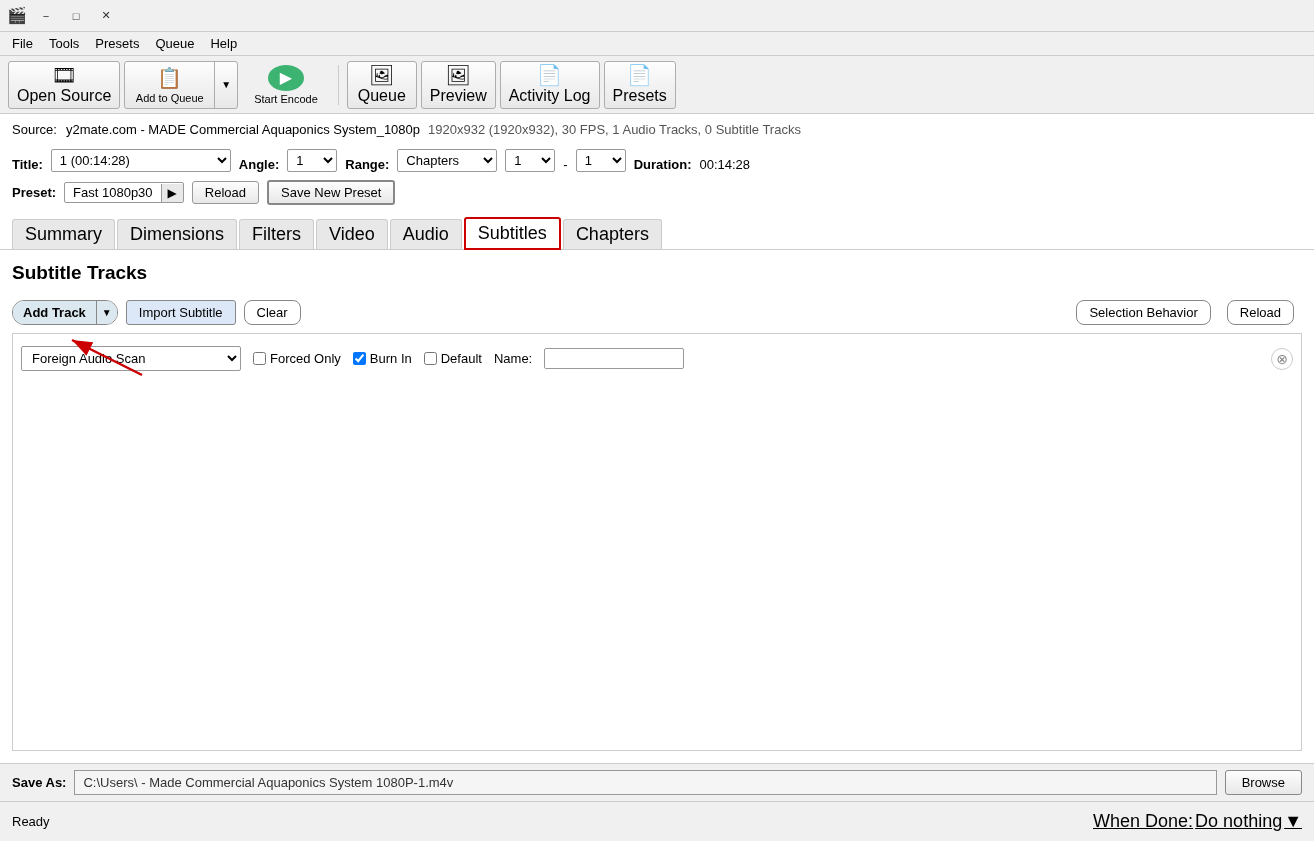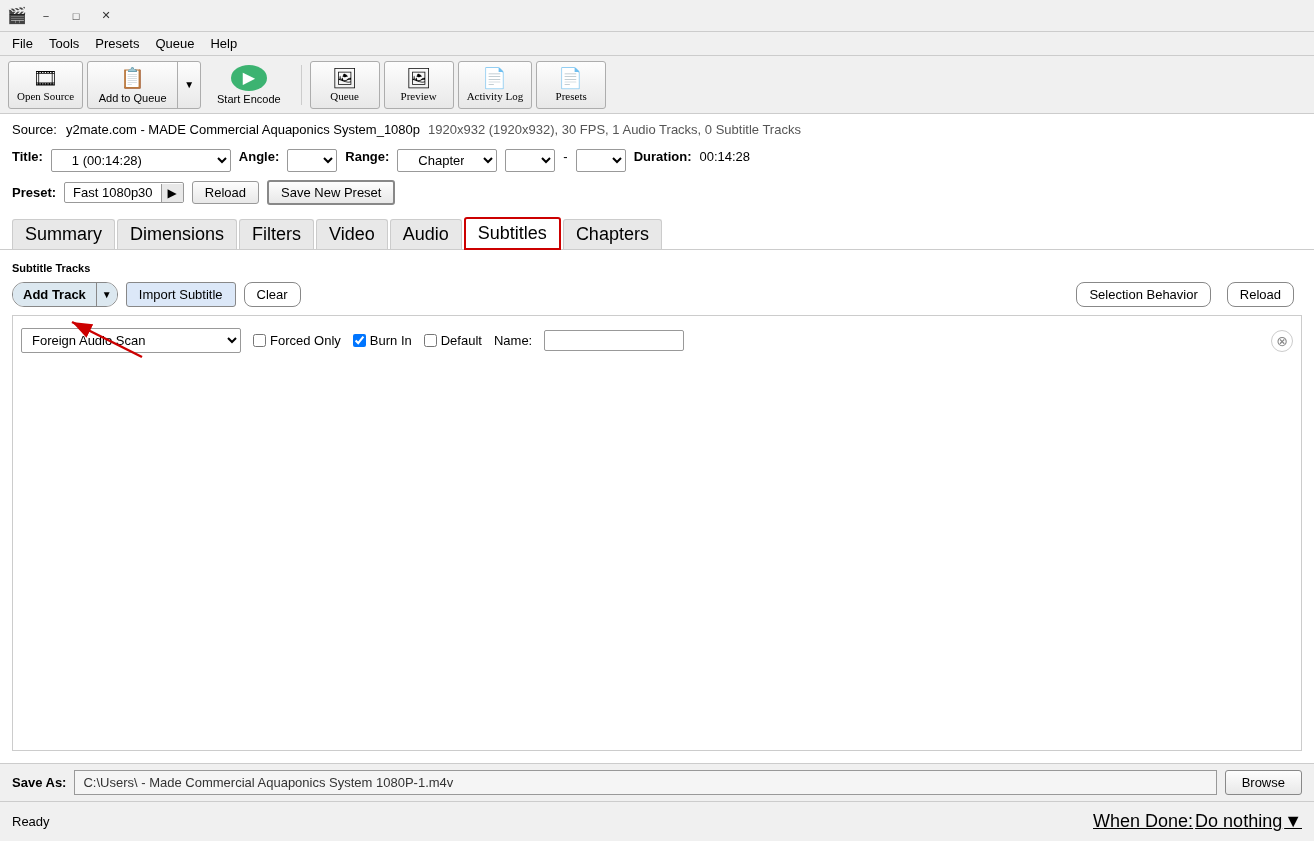--- a/index.html
+++ b/index.html
@@ -96,23 +96,22 @@
       min-width: 70px;
       height: 48px;
       font-size: 12px;
       gap: 2px;
     }
     .toolbar-btn-icon {
       font-size: 20px;
       line-height: 1;
     }
     .toolbar-btn-label {
-      font-size: 11px;
+      font-size: 16px;
       white-space: nowrap;
-      font-family: Liberation Serif, serif;
     }
     .toolbar-separator {
       width: 1px;
       height: 40px;
       background: #ccc;
       margin: 0 4px;
     }
     .btn-add-queue {
       display: flex;
       flex-direction: row;
@@ -188,32 +187,32 @@
       color: #000;
     }
     .source-meta {
       color: #555;
       margin-left: 8px;
     }
 
     
     .title-row {
       display: flex;
-      align-items: flex-start;
+      align-items: flex-end;
       padding: 4px 12px;
       background: white;
       flex-shrink: 0;
       gap: 8px;
     }
     .field-label {
       font-weight: bold;
       white-space: nowrap;
     }
     .select-field {
-      padding: 2px 16px;
+      padding: 2px 4px;
       border: 1px solid #999;
       background: white;
       border-radius: 2px;
       font-size: 13px;
       cursor: pointer;
     }
 
     
     .preset-row {
       display: flex;
@@ -293,22 +292,22 @@
       background: white;
       padding: 12px;
       overflow: hidden;
       display: flex;
       flex-direction: column;
     }
 
     
     .subtitle-tracks-label {
       font-weight: bold;
-      margin-bottom: 8px;
-      font-size: 11px;
+      margin-bottom: 16px;
+      font-size: 19px;
     }
     .subtitle-toolbar {
       display: flex;
       align-items: center;
       margin-bottom: 8px;
       gap: 0;
     }
     .add-track-btn-group {
       display: flex;
       align-items: stretch;

